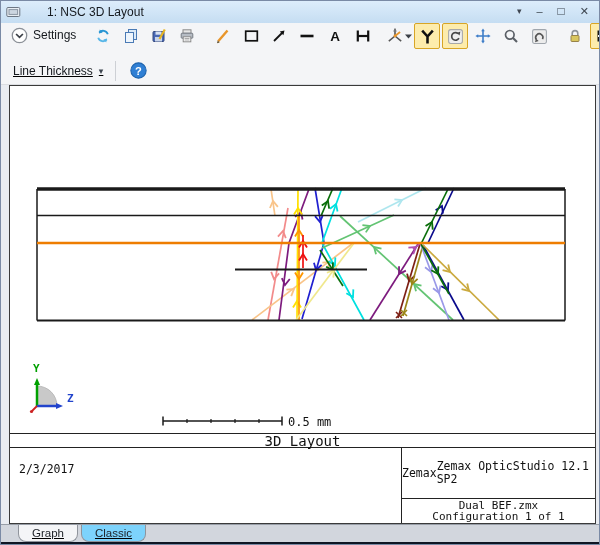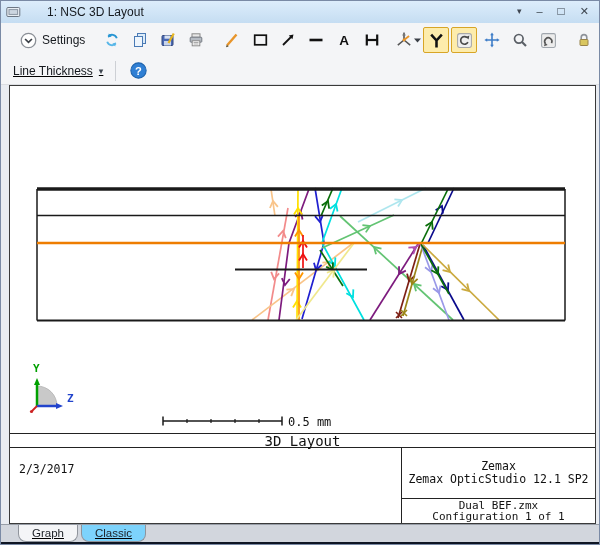--- a/index.html
+++ b/index.html
@@ -9,21 +9,21 @@
   .titlebar{position:absolute;left:0;top:0;right:0;height:22px;
             background:linear-gradient(#ddedfb,#c5ddf2);border-bottom:1px solid #abc4db;
             display:flex;align-items:center;gap:20px;}
   .title-icon{margin-left:5px;display:flex;}
   .title-text{margin-left:6px;font-size:12px;color:#15191e;}
   .controls{position:absolute;right:10px;top:0;height:21px;display:flex;gap:15px;align-items:center;
             font-size:11px;color:#3e4650;}
   .ctrl{cursor:default;line-height:21px;}
   
   .toolbar{position:absolute;left:0;top:22px;right:0;height:34px;background:#f4f5f7;
-           display:flex;align-items:center;padding-left:14px;box-sizing:border-box;}
+           display:flex;align-items:flex-start;padding-left:5px;box-sizing:border-box;}
   .toolbar2{position:absolute;left:0;top:56px;right:0;height:28px;background:#f4f5f7;
             border-bottom:1px solid #dcdee2;display:flex;align-items:center;padding-left:8px;box-sizing:border-box;text-decoration:underline;}
   .tb-btn{height:24px;min-width:22px;display:flex;align-items:center;justify-content:center;
           border:1px solid transparent;border-radius:2px;margin:0 1px;background:transparent;padding:0 1px;}
   .tb-btn.hl{background:#fdecac;border-color:#d8a526;}
   .tb-sep{width:1px;height:24px;background:#cdd0d5;margin:0 4px;}
   .settings-btn{display:flex;align-items:center;gap:5px;padding:0 5px;height:24px;font-size:12px;color:#15191e;}
   .lt-btn{display:flex;align-items:center;gap:6px;font-size:12px;color:#15191e;padding:0 4px;height:22px;}
   .lt-caret{font-size:9px;color:#3e4650;}
   .tb2-sep{width:1px;height:20px;background:#cdd0d5;margin:0 8px;}
@@ -31,21 +31,21 @@
   .panel{position:absolute;left:8px;top:84px;width:587px;height:439px;background:#fff;
          border:1px solid #3a3a3a;box-sizing:border-box;}
   .scene{position:absolute;left:0;top:0;}
   .band{position:absolute;left:0;top:347px;width:100%;height:15px;border-top:1.5px solid #222;
         border-bottom:1.5px solid #222;box-sizing:border-box;display:flex;align-items:center;justify-content:center;
         font-family:"DejaVu Sans Mono",monospace;font-size:14px;color:#111;}
   .info{position:absolute;left:0;top:362px;right:0;bottom:0;font-family:"DejaVu Sans Mono",monospace;
         font-size:11.5px;color:#111;}
   .date-cell{position:absolute;left:9px;top:14px;}
   .info-right{position:absolute;left:391px;top:0;bottom:0;right:0;border-left:1.5px solid #222;box-sizing:border-box;}
-  .ir-top{height:51px;border-bottom:1.5px solid #222;box-sizing:border-box;display:flex;flex-direction:column;
+  .ir-top{height:51px;border-bottom:1.5px solid #222;box-sizing:border-box;display:flex;flex-direction:row;
           align-items:center;justify-content:center;line-height:13px;text-align:left;}
   .ir-bottom{height:24px;display:flex;flex-direction:column;align-items:center;justify-content:center;
              line-height:11.5px;text-align:center;font-size:11px;}
   
   .tabbar{position:absolute;left:0;top:523px;right:0;height:18px;background:#d2d6dd;border-top:1px solid #989ea7;
           display:flex;align-items:flex-start;padding-left:17px;box-sizing:border-box;text-decoration:underline;}
   .tab{height:16px;padding:0 13px;font-size:11.5px;color:#1c2026;display:flex;align-items:center;
        border:1px solid #8f949c;border-top:none;border-radius:0 0 8px 8px;background:#7dd3fc;margin-right:3px;}
   .tab.active{background:#f4f5f7;}
   .bottomstrip{position:absolute;left:0;top:541px;right:0;height:3px;background:#0e1523;}

